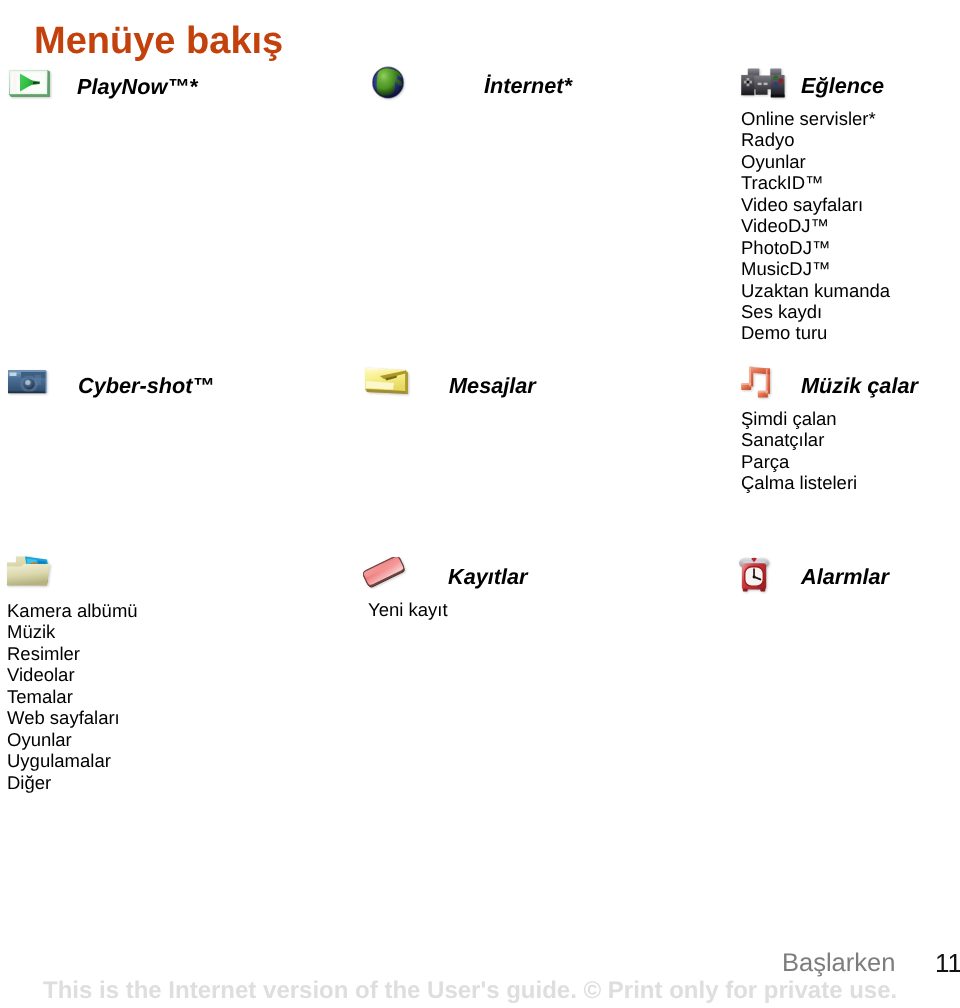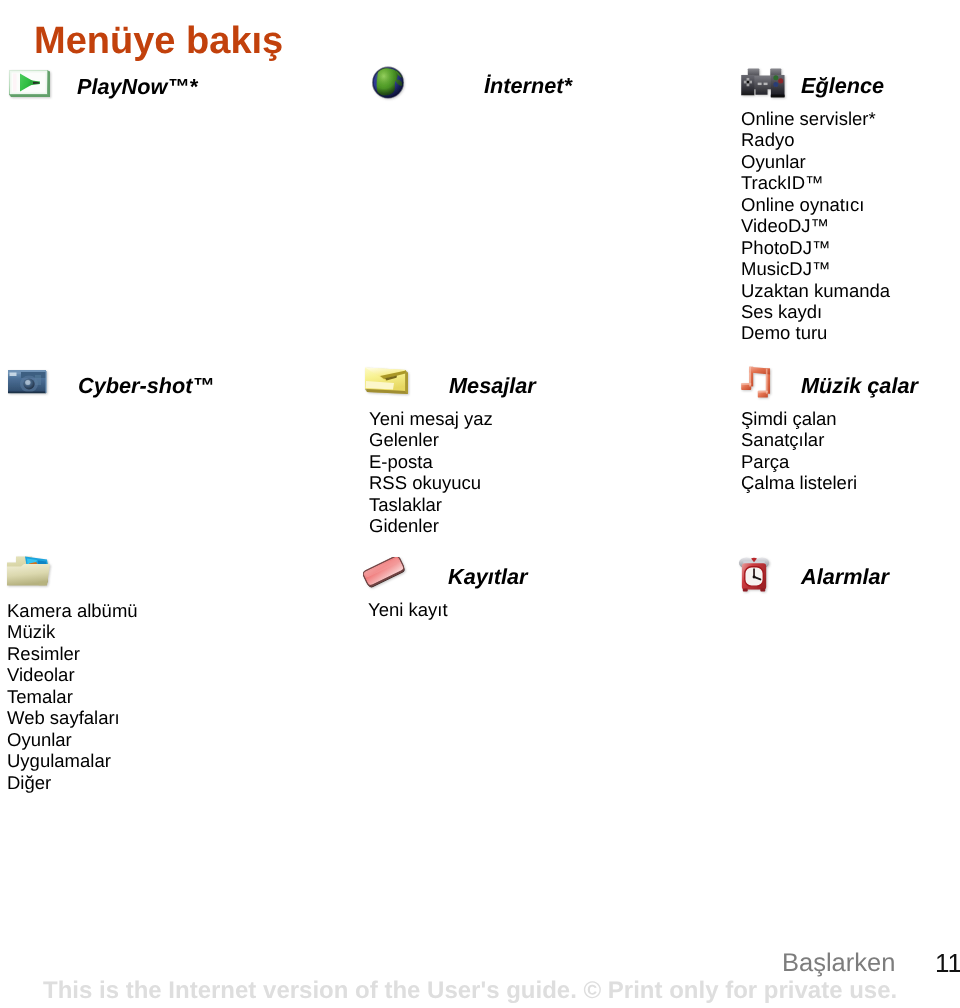--- a/index.html
+++ b/index.html
@@ -171,21 +171,21 @@
       <rect x="32" y="28" width="12.5" height="2.5" fill="#0a0a0c"></rect>
       </g>
     </svg>
   </div>
   <div class="abs menu-head" style="left:801px;top:75px;">Eğlence</div>
   <div class="abs menu-list" style="left:741px;top:108px;">
       <div>Online servisler*</div>
       <div>Radyo</div>
       <div>Oyunlar</div>
       <div>TrackID™</div>
-      <div>Online oynatıcı</div>
+      <div>Video sayfaları</div>
       <div>VideoDJ™</div>
       <div>PhotoDJ™</div>
       <div>MusicDJ™</div>
       <div>Uzaktan kumanda</div>
       <div>Ses kaydı</div>
       <div>Demo turu</div>
     </div>
 
   <div class="abs menu-ico" style="left:7px;top:365px;">
     <svg width="44" height="30" viewBox="0 0 44 30">
@@ -252,28 +252,20 @@
         <path d="M1 1.5 L42 4 L22 15 Z" fill="url(#envflap)"></path>
         <path d="M16 10 L42 4.5 L41.5 7.5 L20 13 Z" fill="#ab9828"></path>
         <path d="M21 12.3 L33 9.6 L32.5 11.8 L22.5 14.4 Z" fill="#77681a"></path>
 
         <path d="M41 4 L44 6.5 L44 28 L41 25 Z" fill="#a8972f" opacity="0.85"></path>
         <path d="M1 23 L41 25 L44 28 L3 26 Z" fill="#978629" opacity="0.8"></path>
       </g>
     </svg>
   </div>
   <div class="abs menu-head" style="left:449px;top:375px;">Mesajlar</div>
-  <div class="abs menu-list" style="left:369px;top:408px;">
-      <div>Yeni mesaj yaz</div>
-      <div>Gelenler</div>
-      <div>E-posta</div>
-      <div>RSS okuyucu</div>
-      <div>Taslaklar</div>
-      <div>Gidenler</div>
-    </div>
 
   <div class="abs menu-ico" style="left:738px;top:364px;">
     <svg width="40" height="35" viewBox="0 0 36 32">
       <defs>
         <linearGradient id="mnote" x1="0" y1="0" x2="1" y2="1">
           <stop offset="0%" stop-color="#f3ab96"></stop>
           <stop offset="45%" stop-color="#e2714f"></stop>
           <stop offset="100%" stop-color="#c2492a"></stop>
         </linearGradient>
         <filter id="msoft">

